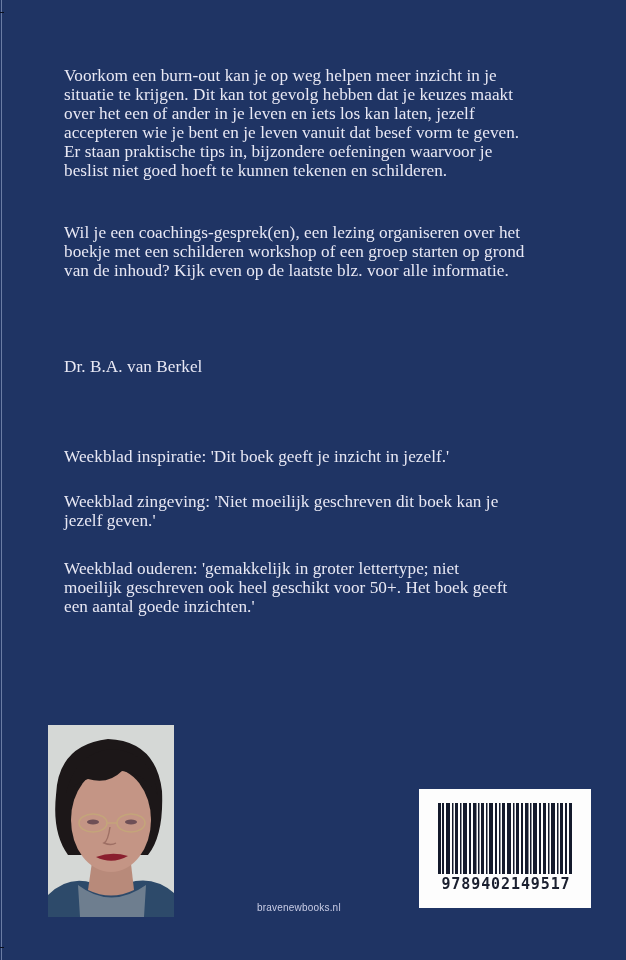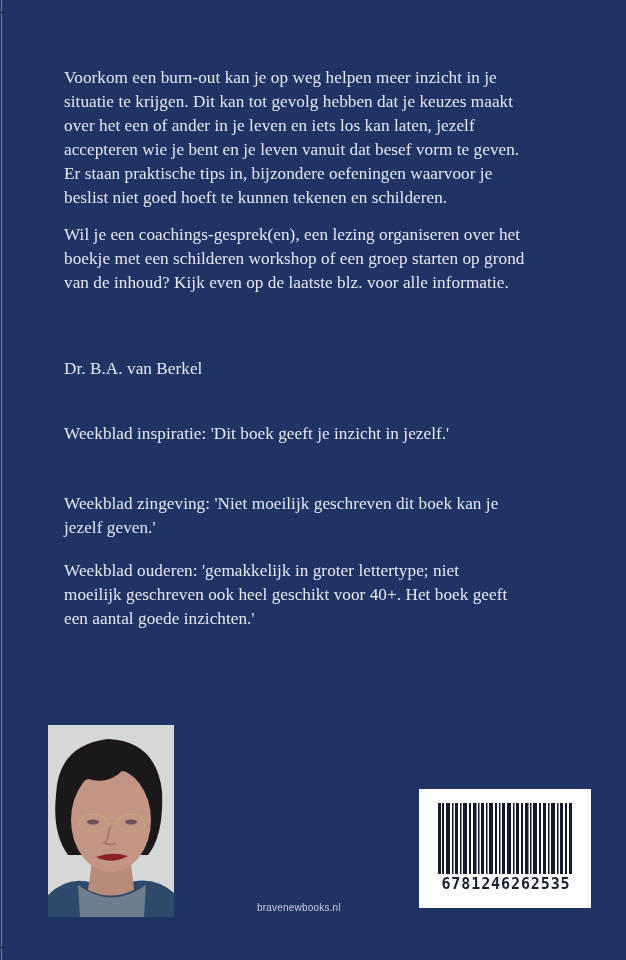--- a/index.html
+++ b/index.html
@@ -11,21 +11,21 @@
     }
     .edge-line {
       position: absolute; left: 1px; top: 0; width: 1px; height: 960px;
       background: #8a9bbf; opacity: 0.7;
     }
     .edge-tick { position: absolute; left: 0; width: 4px; height: 1px; background: #0a1020; }
     .text {
       position: absolute; left: 64px; width: 540px;
       color: #e8e8f4;
       font-family: "Liberation Serif", "DejaVu Serif", serif;
-      font-size: 17.2px; line-height: 24px;
+      font-size: 17.2px; line-height: 19px;
       white-space: pre-line;
       letter-spacing: 0.05px;
     }
     .photo {
       position: absolute; left: 48px; top: 725px; width: 126px; height: 192px;
       overflow: hidden;
       background: #d7dad8;
     }
     .photo svg { display: block; }
     .publisher {
@@ -59,25 +59,25 @@
 situatie te krijgen. Dit kan tot gevolg hebben dat je keuzes maakt
 over het een of ander in je leven en iets los kan laten, jezelf
 accepteren wie je bent en je leven vanuit dat besef vorm te geven.
 Er staan praktische tips in, bijzondere oefeningen waarvoor je
 beslist niet goed hoeft te kunnen tekenen en schilderen.</div>
 <div class="text" style="top:223px">Wil je een coachings-gesprek(en), een lezing organiseren over het
 boekje met een schilderen workshop of een groep starten op grond
 van de inhoud? Kijk even op de laatste blz. voor alle informatie.</div>
 <div class="text" style="top:357px">Dr. B.A. van Berkel</div>
 
-<div class="text" style="top:422px">Weekblad inspiratie: 'Dit boek geeft je inzicht in jezelf.'</div>
+<div class="text" style="top:447px">Weekblad inspiratie: 'Dit boek geeft je inzicht in jezelf.'</div>
 <div class="text" style="top:492px">Weekblad zingeving: 'Niet moeilijk geschreven  dit boek kan je
 jezelf geven.'</div>
 <div class="text" style="top:559px">Weekblad ouderen: 'gemakkelijk in groter lettertype; niet
-moeilijk geschreven ook heel geschikt voor 40+. Het boek geeft
+moeilijk geschreven ook heel geschikt voor 50+. Het boek geeft
 een aantal goede inzichten.'</div>
 
 <div class="photo">
   <svg width="126" height="192" viewBox="0 0 126 192" xmlns="http://www.w3.org/2000/svg">
     <rect width="126" height="192" fill="#d5d8d6"></rect>
 
     <path d="M0 170 Q20 150 45 158 L80 158 Q105 150 126 168 L126 192 L0 192 Z" fill="#2d4a6a"></path>
     <path d="M30 160 Q63 185 98 160 L96 192 L32 192 Z" fill="#9aa2a8" opacity="0.6"></path>
 
     <path d="M45 130 L82 130 L86 165 Q63 176 40 165 Z" fill="#b88a7a"></path>
@@ -132,14 +132,14 @@
       <rect x="101" y="0" width="2" height="71"></rect>
       <rect x="105" y="0" width="3" height="71"></rect>
       <rect x="110" y="0" width="1.5" height="71"></rect>
       <rect x="113" y="0" width="4" height="71"></rect>
       <rect x="119" y="0" width="1.5" height="71"></rect>
       <rect x="122" y="0" width="3" height="71"></rect>
       <rect x="127" y="0" width="2" height="71"></rect>
       <rect x="131" y="0" width="3" height="71"></rect>
     </svg>
   </div>
-  <div class="isbn">6781246262535</div>
+  <div class="isbn">9789402149517</div>
 </div>
 
 </body></html>

